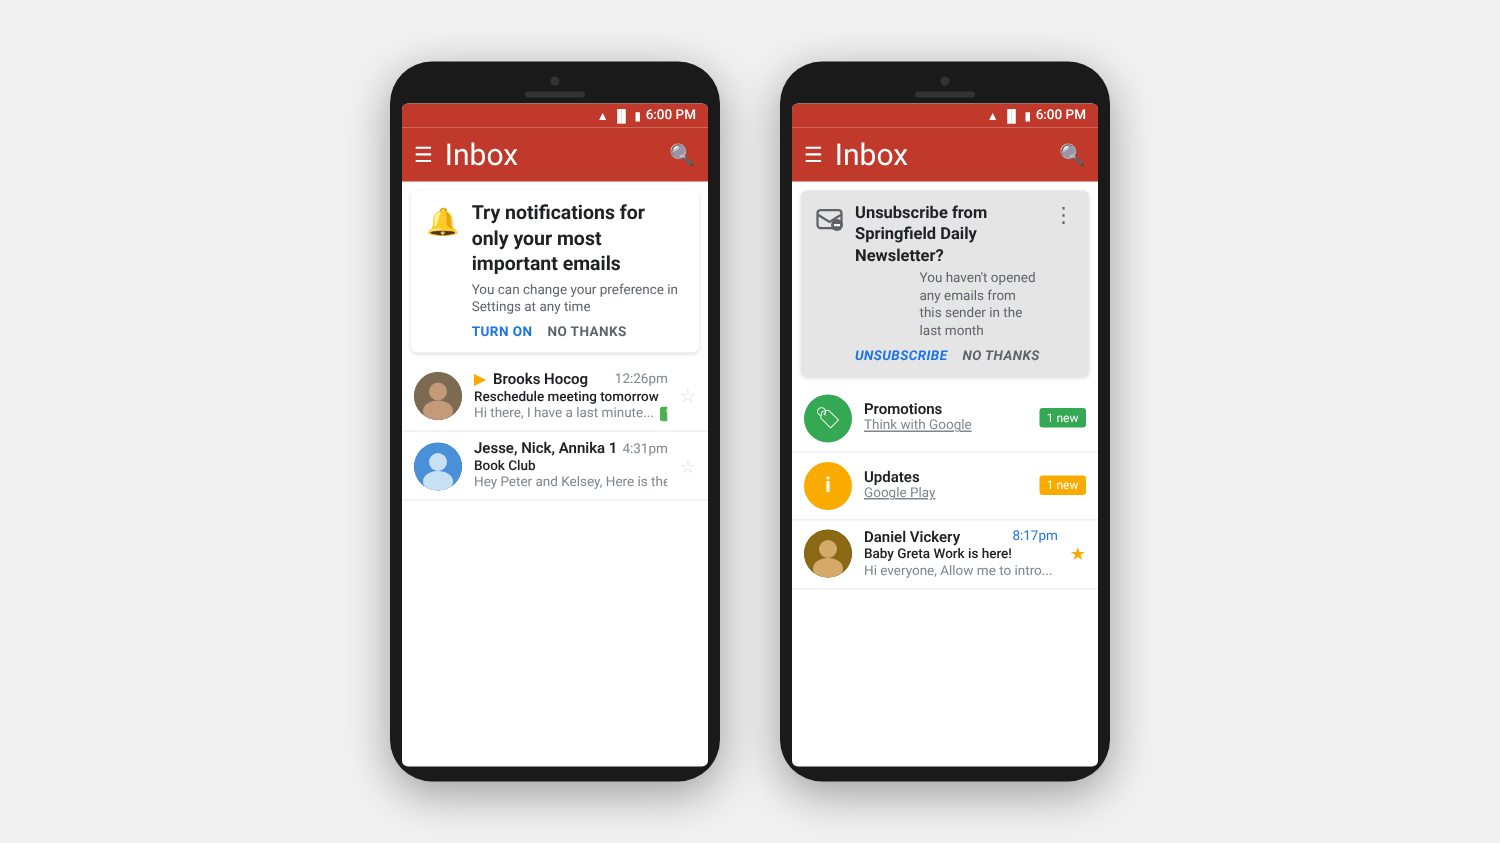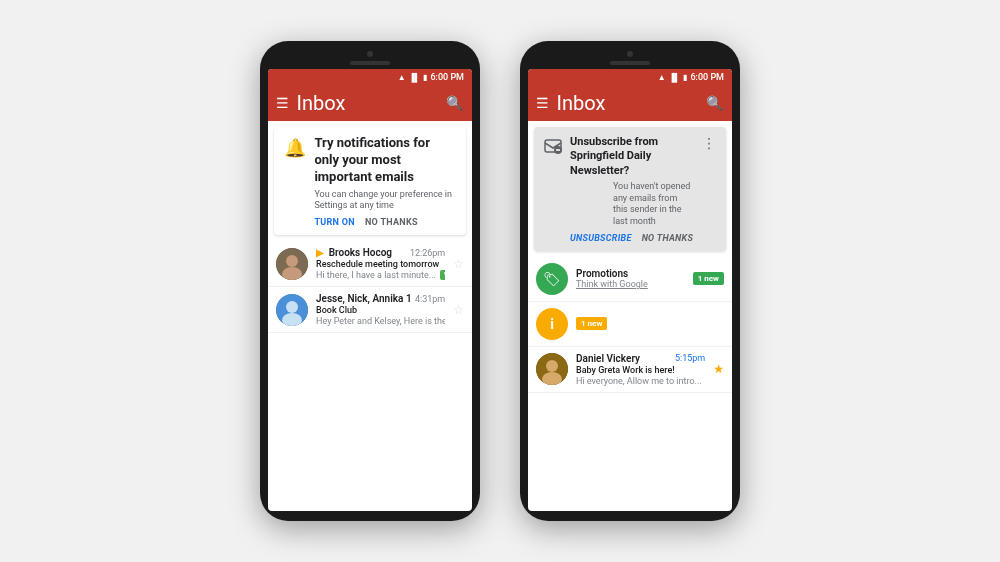--- a/index.html
+++ b/index.html
@@ -343,21 +343,21 @@
     }
 
     .cat-sub {
       font-size: 9px;
       color: #80868b;
       text-decoration: underline;
     }
 
     .new-badge {
       font-size: 8px;
-      font-weight: 700;
+      font-weight: 400;
       color: white;
       padding: 2px 5px;
       border-radius: 2px;
     }
 
     .new-badge.green { background: #34a853; }
     .new-badge.yellow { background: #f9ab00; }
 
     
     .av-brooks { background: linear-gradient(135deg, #7c6a52, #5c4a3a); }
@@ -500,35 +500,39 @@
           <div class="cat-name">Promotions</div>
           <div class="cat-sub">Think with Google</div>
         </div>
         <span class="new-badge green">1 new</span>
       </div>
 
       <div class="category-item">
         <div class="cat-icon yellow">
           <span style="color:white;font-size:14px;font-weight:bold;">i</span>
         </div>
+        <div class="cat-content">
+          <div class="cat-name">Updates</div>
+          <div class="cat-sub">Google Play</div>
+        </div>
         <span class="new-badge yellow">1 new</span>
       </div>
 
       <div class="email-item">
         <div class="avatar av-daniel">
           <svg width="32" height="32" viewBox="0 0 32 32">
             <circle cx="16" cy="16" r="16" fill="#8B6914"></circle>
             <circle cx="16" cy="13" r="6" fill="#d4a96a"></circle>
             <ellipse cx="16" cy="26" rx="10" ry="7" fill="#d4a96a"></ellipse>
           </svg>
         </div>
         <div class="email-content">
           <div class="email-header">
             <span class="email-sender">Daniel Vickery</span>
-            <span class="email-time" style="color:#1a73e8;">5:15pm</span>
+            <span class="email-time" style="color:#1a73e8;">8:17pm</span>
           </div>
           <div class="email-subject">Baby Greta Work is here!</div>
           <div class="email-preview">
             <span>Hi everyone, Allow me to intro...</span>
           </div>
         </div>
         <span class="star-icon filled">★</span>
       </div>
     </div>
   </div>

